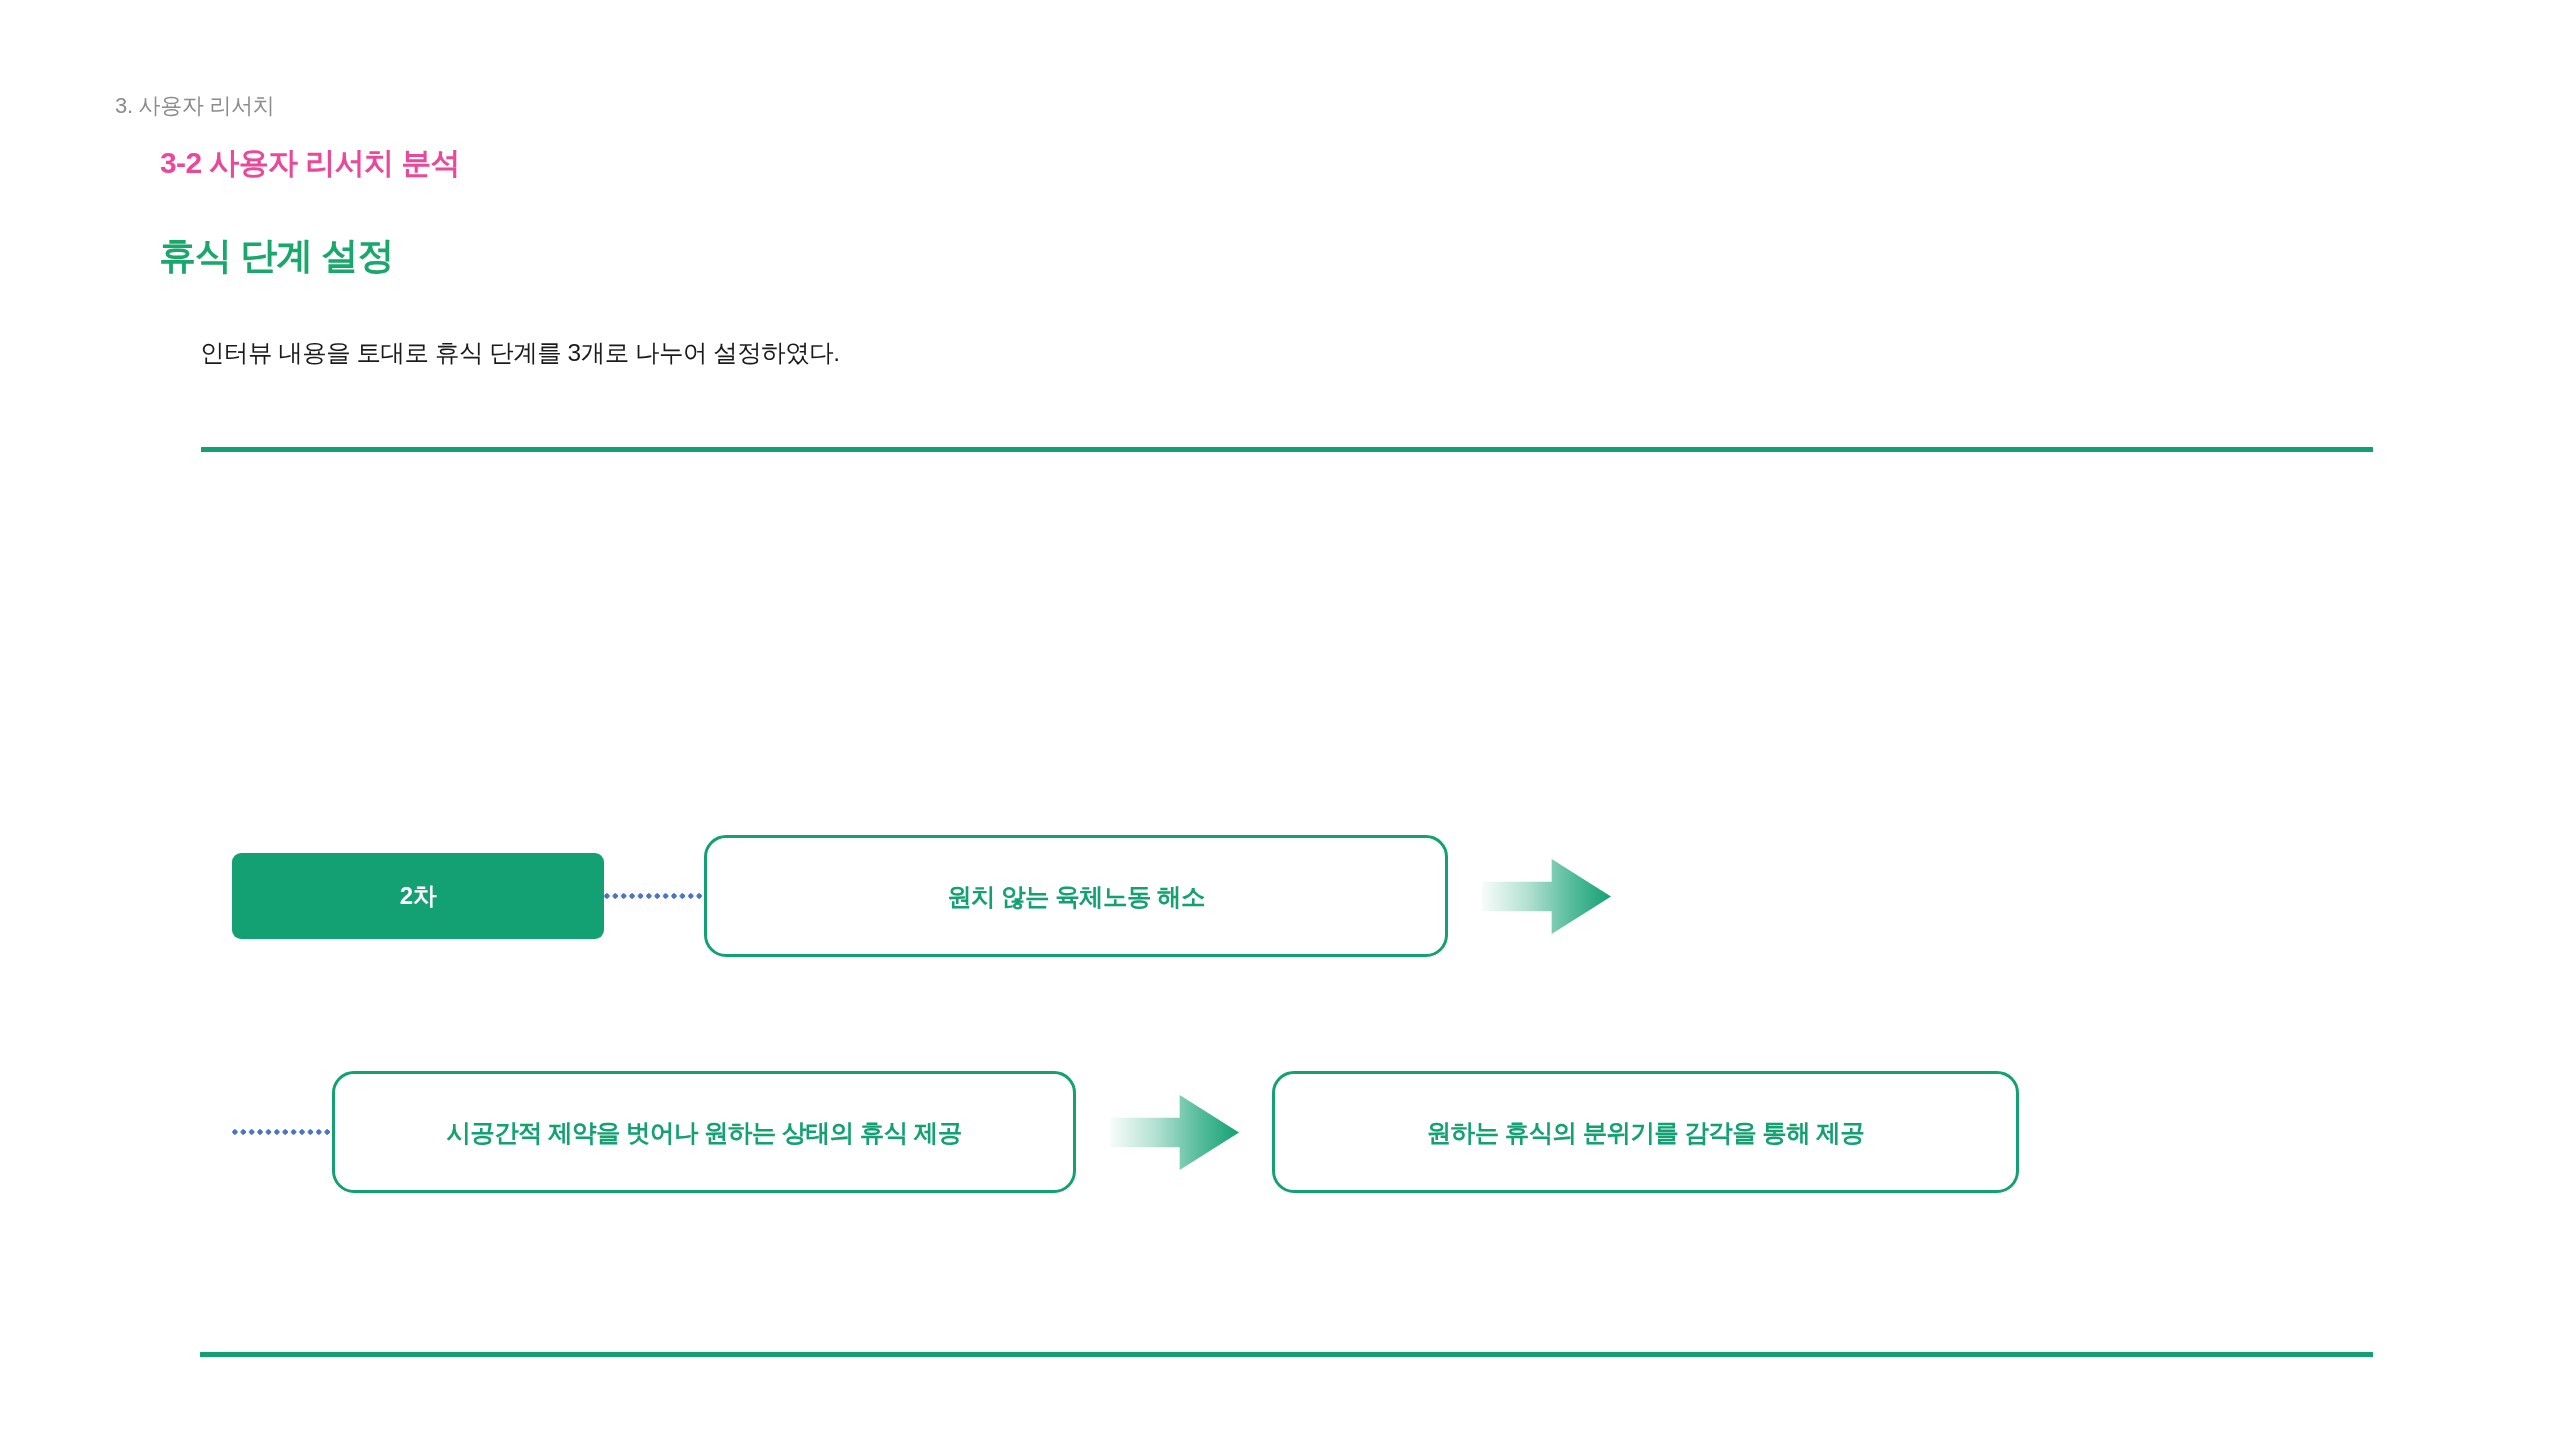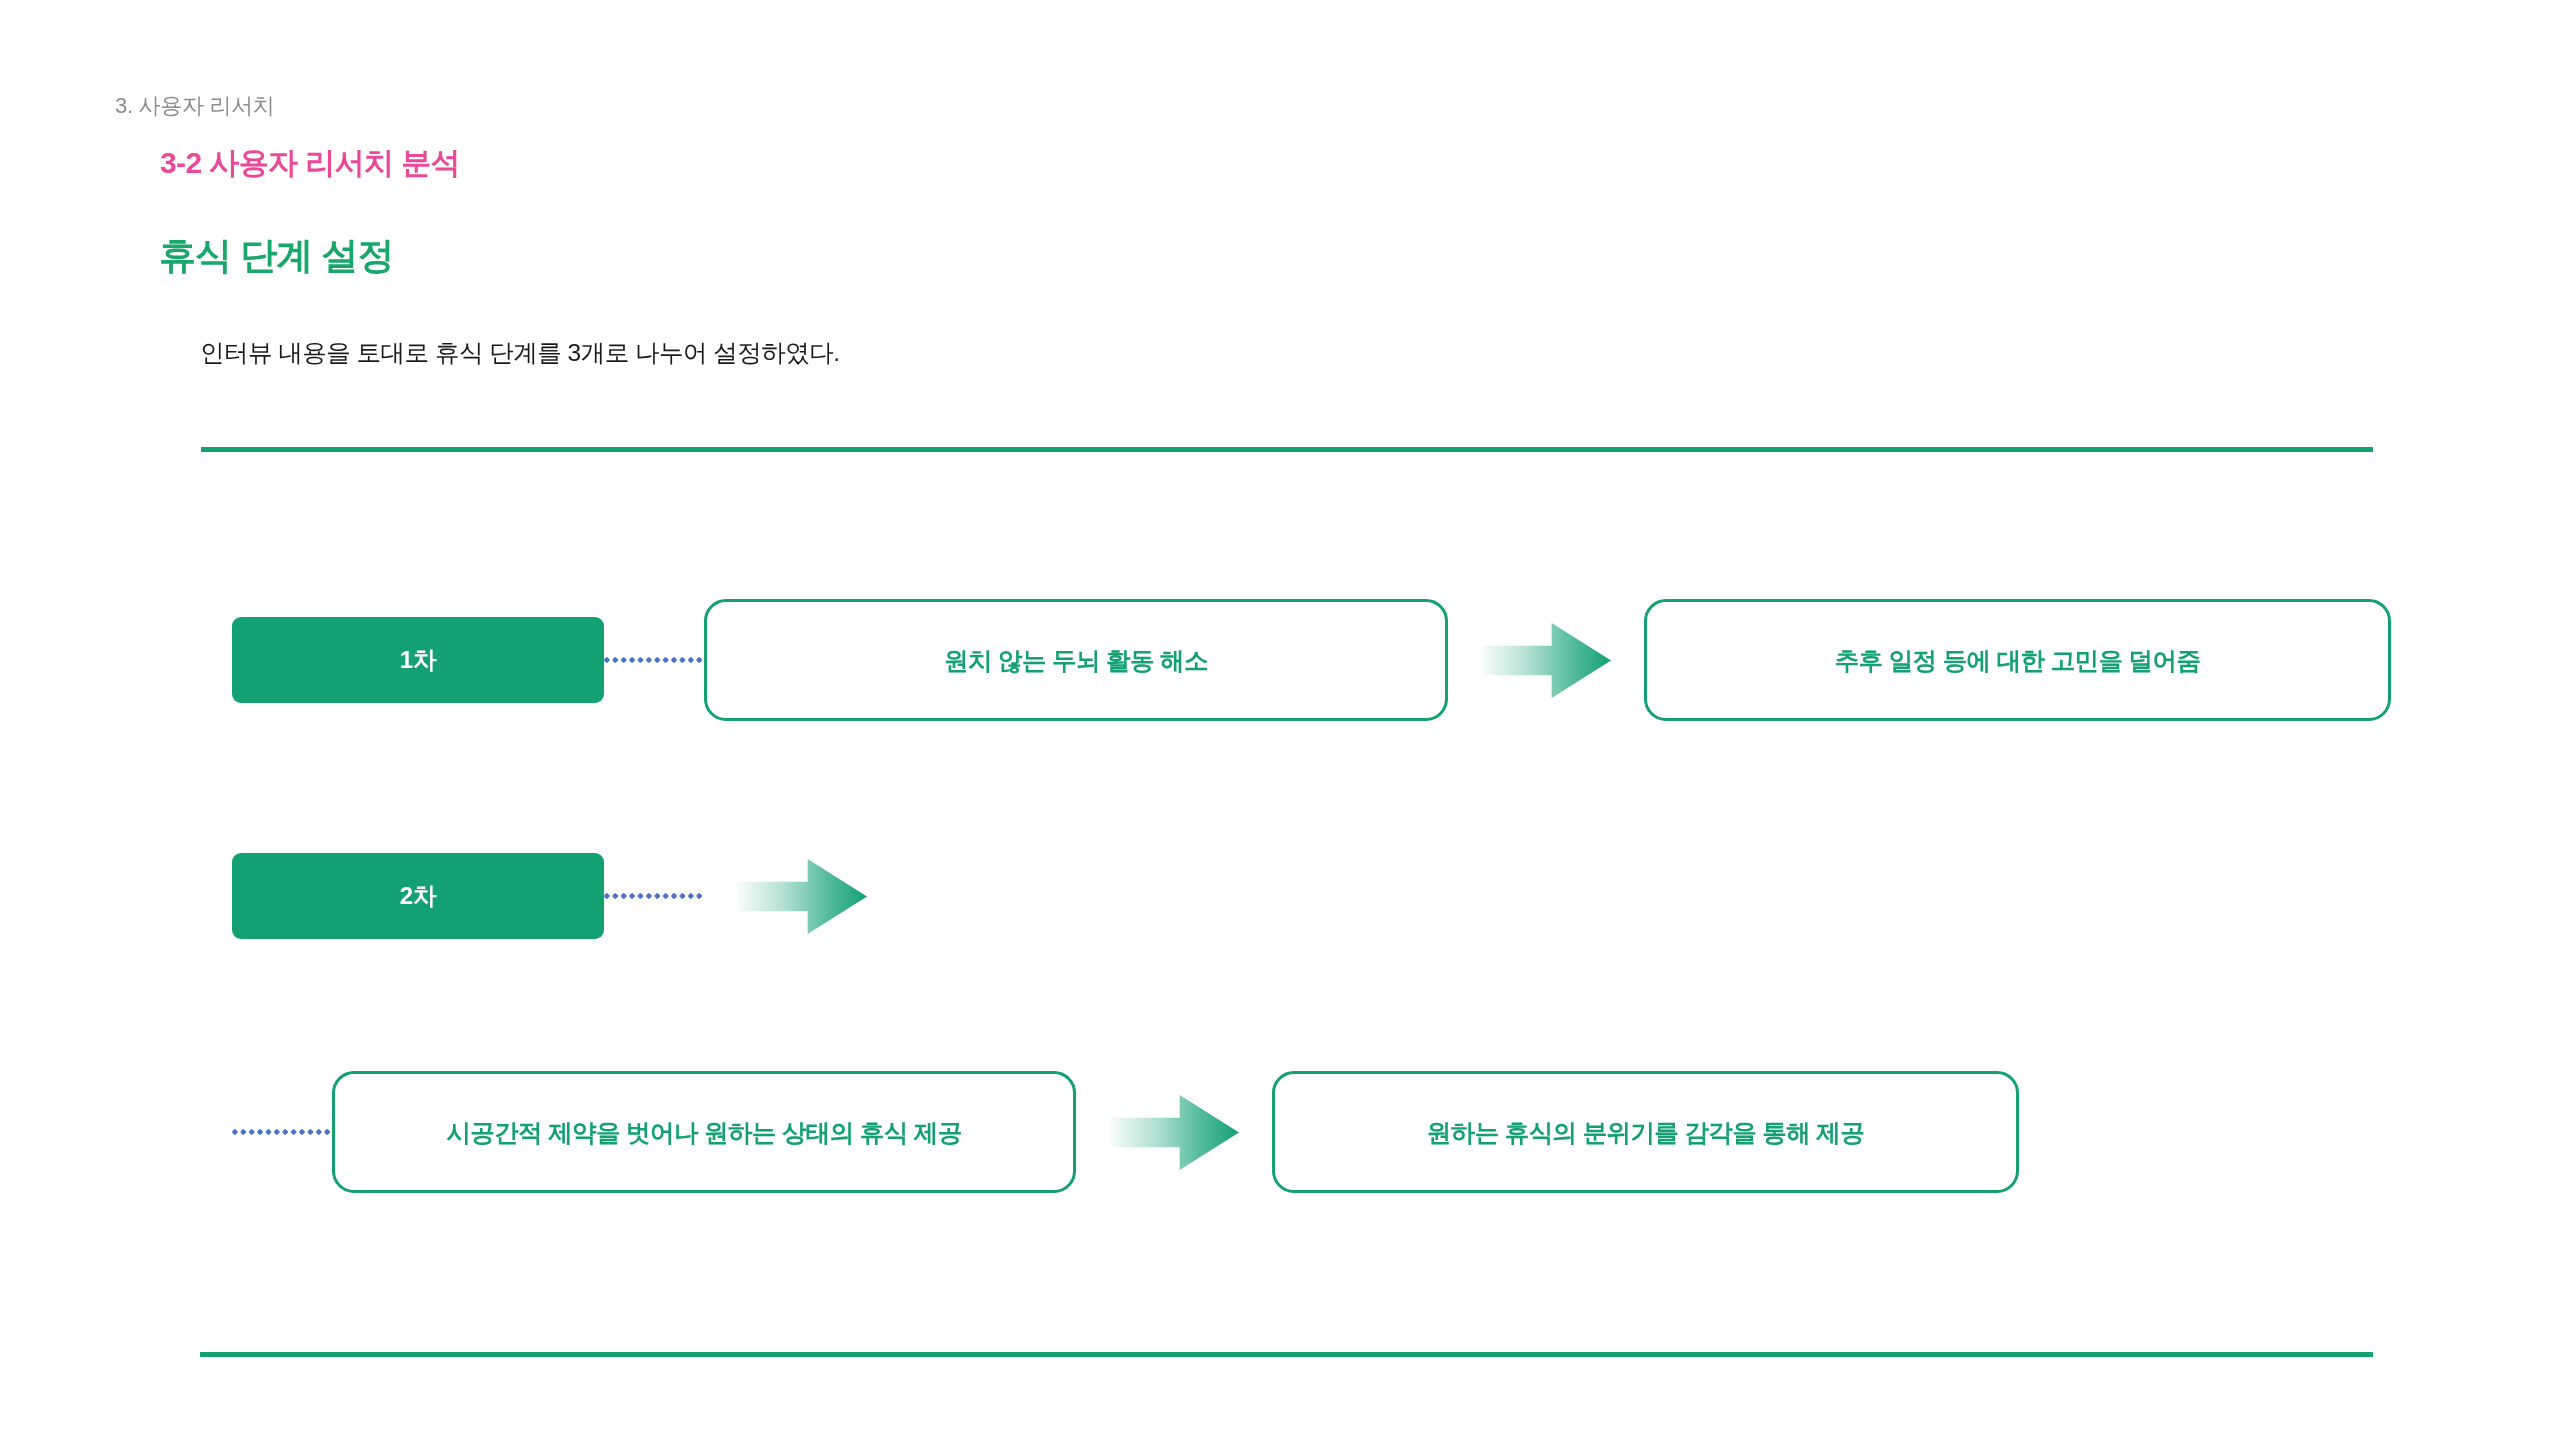--- a/index.html
+++ b/index.html
@@ -165,53 +165,29 @@
 
 <div class="page-heading">휴식 단계 설정</div>
 
 <div class="page-desc">인터뷰 내용을 토대로 휴식 단계를 3개로 나누어 설정하였다.</div>
 
 <div class="divider divider-top"></div>
 <div class="divider divider-bottom"></div>
 
 <div class="flow">
 
-  <div class="flow-row r0">
-    <div class="stage-badge">1차</div>
+
+  <div class="flow-row r1">
+    <div class="stage-badge">2차</div>
 
     <div class="connector">
       <div class="dots"></div>
     </div>
 
-    <div class="pill pill-cause">원치 않는 두뇌 활동 해소</div>
-
-    <div class="arrow-wrap">
-      <svg width="129" height="75" viewBox="0 0 200 116" aria-hidden="true">
-        <defs>
-          <linearGradient id="ag0" x1="0" y1="0" x2="1" y2="0">
-            <stop offset="0%" stop-color="#13a174" stop-opacity="0.03"></stop>
-            <stop offset="35%" stop-color="#13a174" stop-opacity="0.32"></stop>
-            <stop offset="70%" stop-color="#13a174" stop-opacity="0.72"></stop>
-            <stop offset="100%" stop-color="#13a174" stop-opacity="1"></stop>
-          </linearGradient>
-        </defs>
-        <path d="M0,35 L108,35 L108,0 L200,58 L108,116 L108,81 L0,81 Z" fill="url(#ag0)"></path>
-      </svg>
-    </div>
-
-    <div class="pill pill-effect">추후 일정 등에 대한 고민을 덜어줌</div>
-  </div>
-
-  <div class="flow-row r1">
-    <div class="stage-badge">2차</div>
-
-    <div class="connector">
-      <div class="dots"></div>
-    </div>
-
+    <div class="pill pill-cause">원치 않는 육체노동 해소</div>
 
     <div class="arrow-wrap">
       <svg width="129" height="75" viewBox="0 0 200 116" aria-hidden="true">
         <defs>
           <linearGradient id="ag1" x1="0" y1="0" x2="1" y2="0">
             <stop offset="0%" stop-color="#13a174" stop-opacity="0.03"></stop>
             <stop offset="35%" stop-color="#13a174" stop-opacity="0.32"></stop>
             <stop offset="70%" stop-color="#13a174" stop-opacity="0.72"></stop>
             <stop offset="100%" stop-color="#13a174" stop-opacity="1"></stop>
           </linearGradient>

